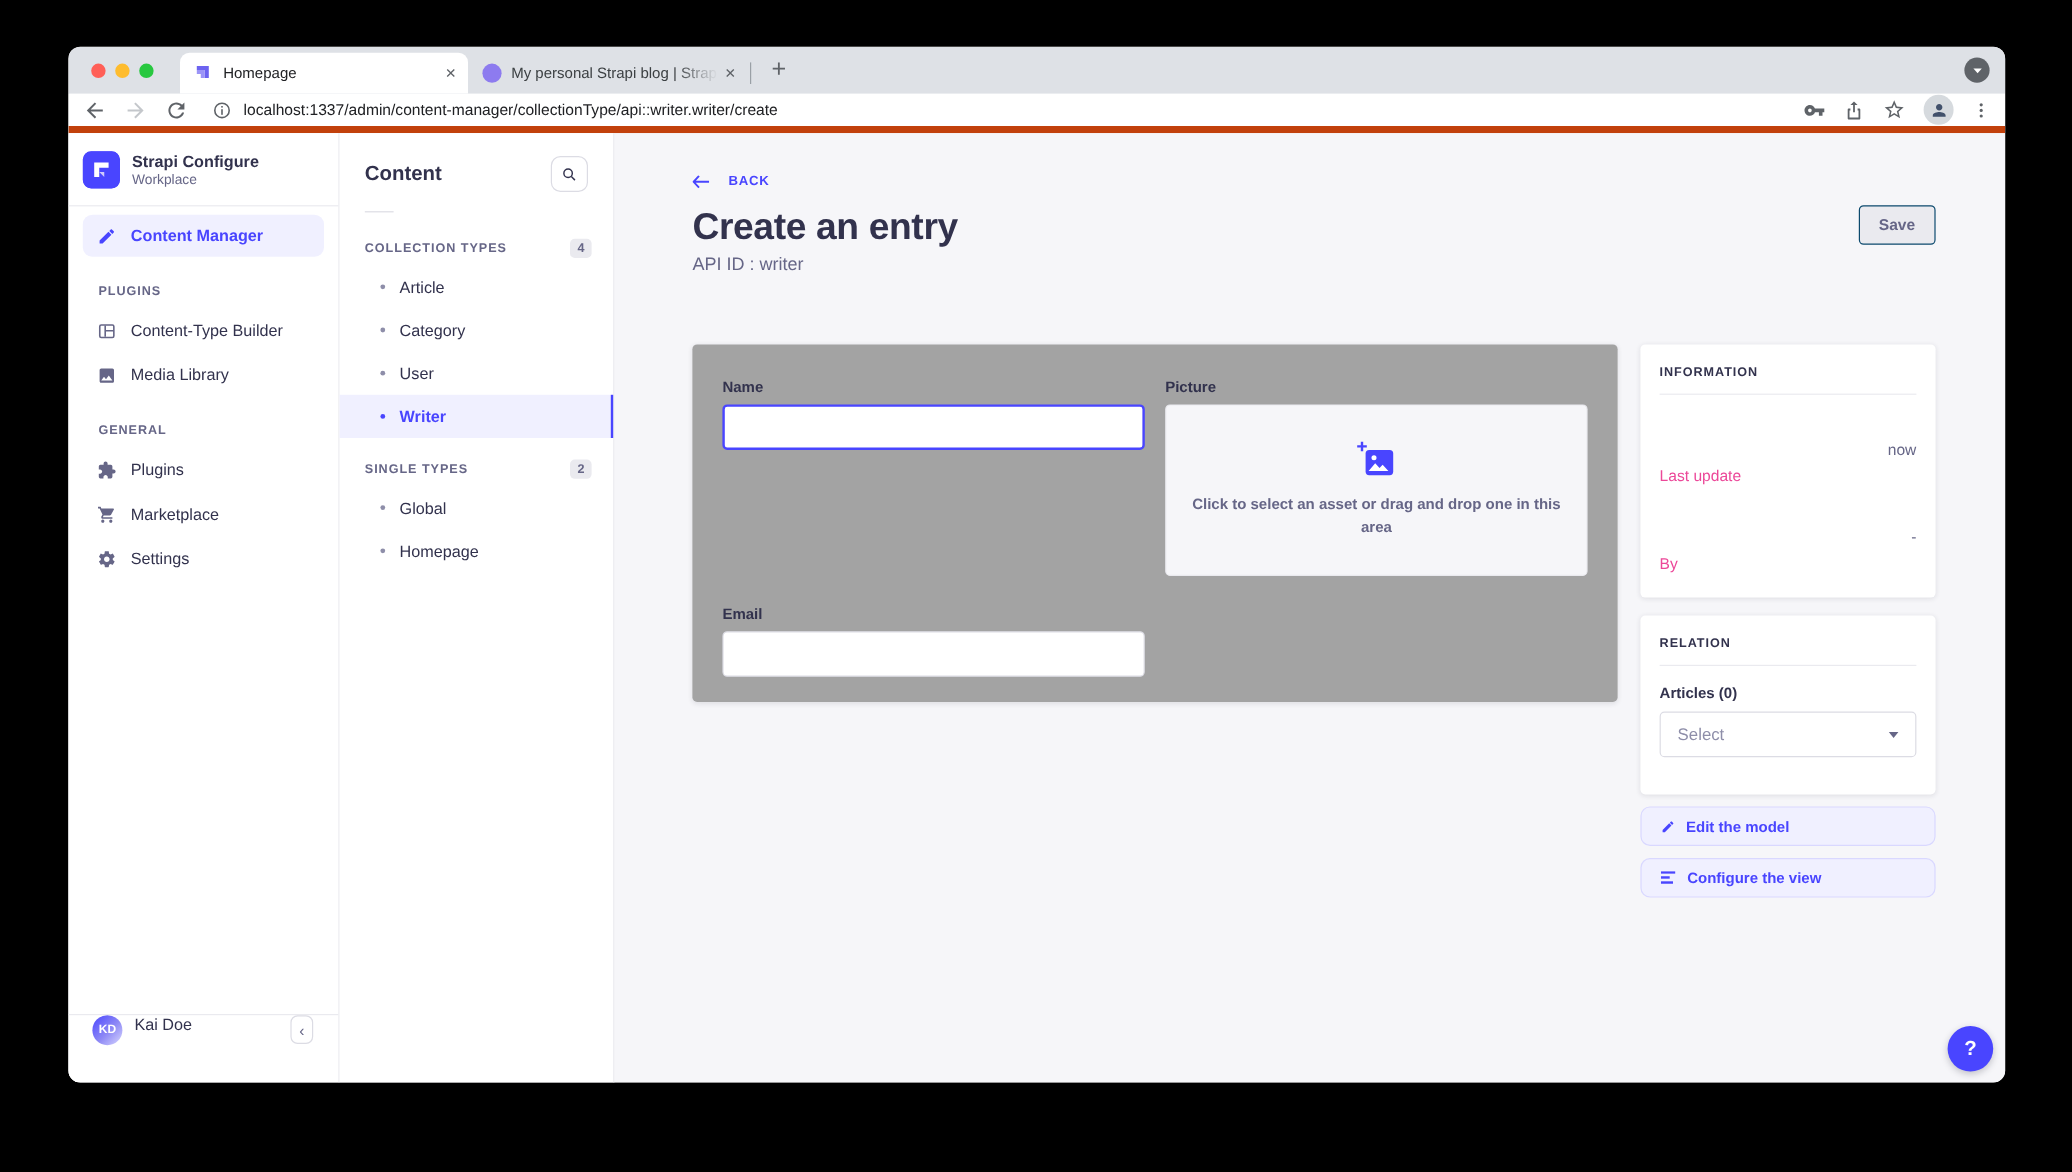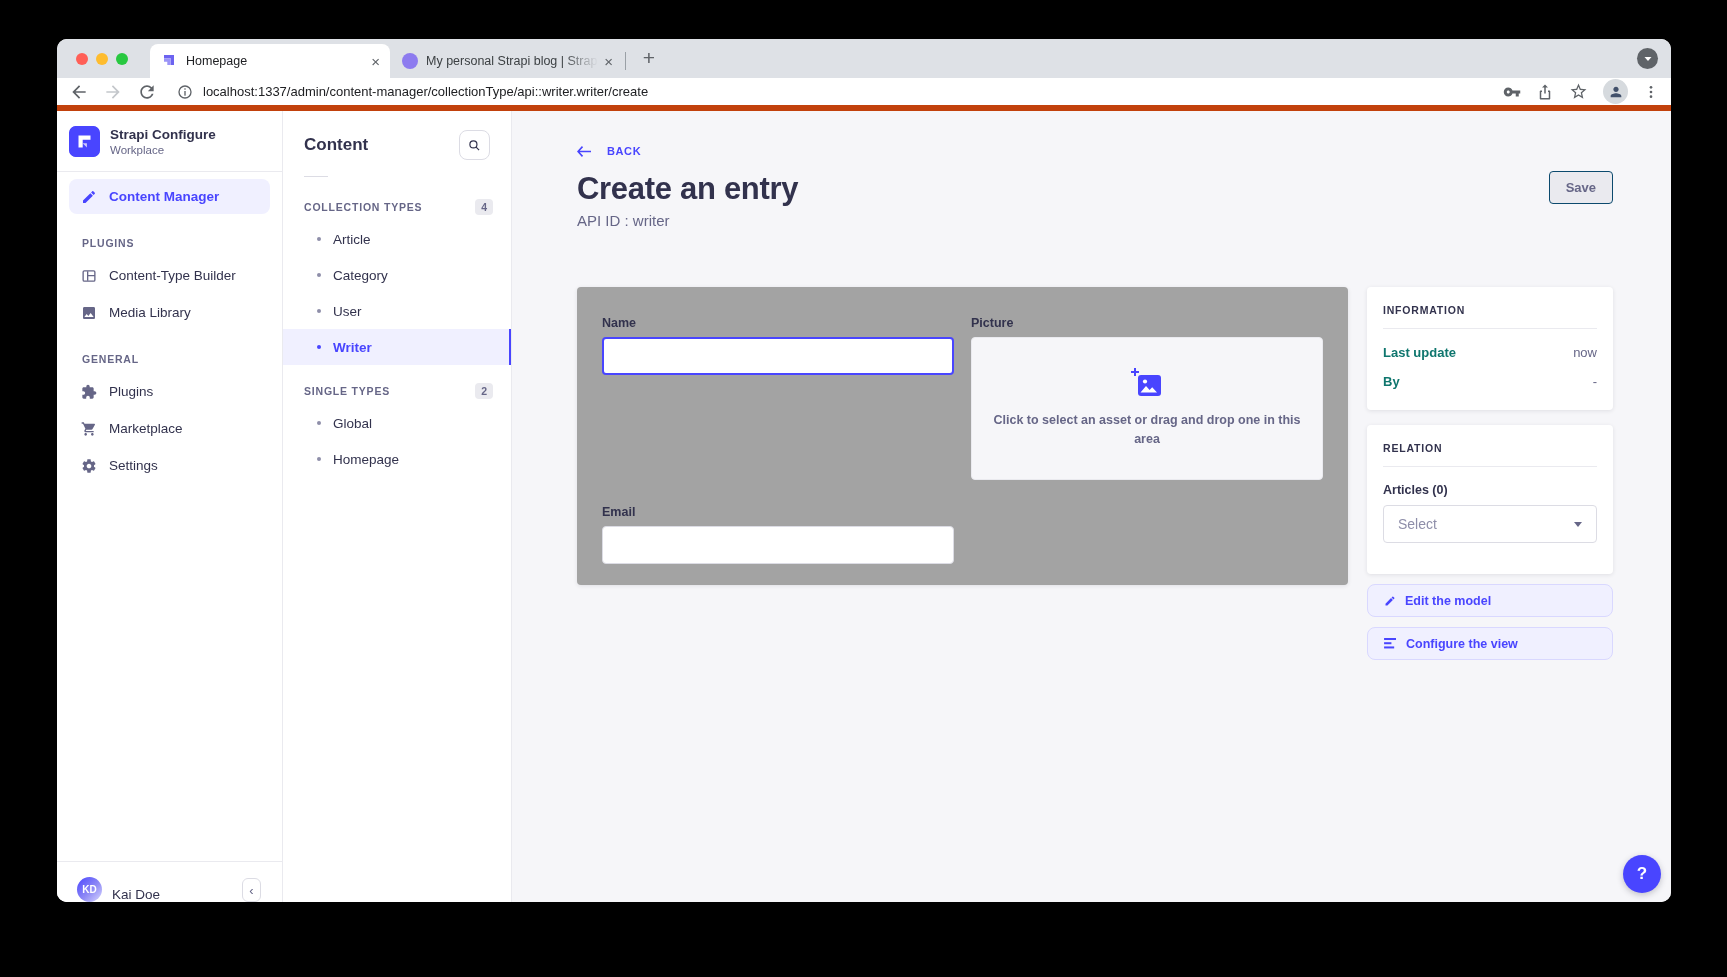--- a/index.html
+++ b/index.html
@@ -38,21 +38,21 @@
   .sidebar { width:226px; background:#fff; border-right:1px solid #eaeaef; display:flex; flex-direction:column; flex:0 0 auto; }
   .brand { display:flex; align-items:center; gap:10px; padding:15px 12px 14px 12px; }
   .brand-logo { width:31px; height:31px; border-radius:7px; background:#4945ff; flex:0 0 auto; }
   .brand-name { font-size:13.5px; font-weight:bold; color:#32324d; line-height:1.25; }
   .brand-sub { font-size:11.5px; color:#666687; }
   .sb-divider { height:1px; background:#eaeaef; margin:0 0 6px 0; }
   .sb-item { display:flex; align-items:center; gap:12px; height:35px; margin:1px 12px; padding:0 12px; border-radius:8px; font-size:13.5px; color:#32324d; cursor:pointer; }
   .sb-item svg { flex:0 0 auto; }
   .sb-item.active { background:#f0f0ff; color:#4945ff; font-weight:bold; }
   .sb-section { font-size:10.5px; font-weight:bold; letter-spacing:0.8px; color:#666687; padding:22px 0 8px 25px; }
-  .sb-footer { margin-top:auto; border-top:1px solid #eaeaef; height:41px; display:flex; align-items:flex-end; padding:0 21px 0 20px; }
+  .sb-footer { margin-top:auto; border-top:1px solid #eaeaef; height:57px; display:flex; align-items:flex-start; padding:0 21px 0 20px; }
   .kd-avatar { width:25px; height:25px; border-radius:50%; background:linear-gradient(135deg,#4945ff 0%,#8f8af5 55%,#d9d8ff 100%); color:#fff; font-size:10px; font-weight:bold; display:flex; align-items:center; justify-content:center; }
   .kd-name { font-size:13.5px; color:#32324d; margin-left:10px; }
   .collapse-btn { margin-left:auto; width:19px; height:24px; border:1px solid #dcdce4; border-radius:6px; background:#fff; color:#666687; font-size:13px; display:flex; align-items:center; justify-content:center; cursor:pointer; }
 
   
   .subnav { width:229px; background:#fff; border-right:1px solid #eaeaef; flex:0 0 auto; padding-top:19px; }
   .subnav-head { display:flex; align-items:center; justify-content:space-between; padding:0 21px; }
   .subnav-title { font-size:17px; font-weight:bold; color:#32324d; }
   .search-btn { width:31px; height:30px; border:1px solid #dcdce4; border-radius:8px; background:#fff; display:flex; align-items:center; justify-content:center; cursor:pointer; }
   .subnav-divider { width:24px; height:1px; background:#dcdce4; margin:16px 0 14px 21px; }
@@ -80,21 +80,21 @@
   .text-input.focused { border:2px solid #4945ff; }
   .upload-area { height:143px; background:#f6f6f9; border:1px solid #eaeaef; border-radius:4px; display:flex; flex-direction:column; align-items:center; justify-content:center; cursor:pointer; }
   .upload-text { margin-top:12px; font-size:12.5px; font-weight:bold; color:#666687; text-align:center; max-width:310px; line-height:1.5; }
 
   .side-col { width:246px; flex:0 0 auto; }
   .panel-card { background:#fff; border-radius:4px; box-shadow:0 1px 4px rgba(33,33,52,0.1); padding:17px 16px 19px 16px; }
   .panel-title { font-size:10.5px; font-weight:bold; letter-spacing:0.8px; color:#32324d; }
   .panel-divider { height:1px; background:#eaeaef; margin:12px 0 16px 0; }
   .info-row { display:flex; justify-content:space-between; align-items:center; margin-bottom:14px; }
   .info-row:last-child { margin-bottom:2px; }
-  .info-label { font-size:13px; font-weight:bold; color:#0f766e; }
+  .info-label { font-size:13px; font-weight:normal; color:#ec4899;margin-top:44px; }
   .info-value { font-size:13px; color:#666687; }
   .relation-card { margin-top:15px; }
   .rel-field-label { font-size:12.5px; font-weight:bold; color:#32324d; margin-bottom:8px; }
   .select-box { height:38px; border:1px solid #dcdce4; border-radius:4px; background:#fff; display:flex; align-items:center; padding:0 14px; cursor:pointer; margin-bottom:12px; }
   .select-text { font-size:14px; color:#8e8ea9; }
   .caret { margin-left:auto; width:0; height:0; border-left:4px solid transparent; border-right:4px solid transparent; border-top:5px solid #666687; }
   .action-btn { margin-top:10px; width:100%; height:33px; background:#f0f0ff; border:1px solid #d9d8ff; border-radius:8px; display:flex; align-items:center; gap:9px; padding:0 16px; color:#4945ff; font-size:12.5px; font-weight:bold; cursor:pointer; }
   .action-btn:first-of-type { margin-top:10px; }
 
   .help-fab { position:absolute; right:10px; bottom:9px; width:38px; height:38px; border-radius:50%; background:#4945ff; color:#fff; font-size:17px; font-weight:bold; display:flex; align-items:center; justify-content:center; cursor:pointer; box-shadow:0 2px 6px rgba(33,33,52,0.25); }

